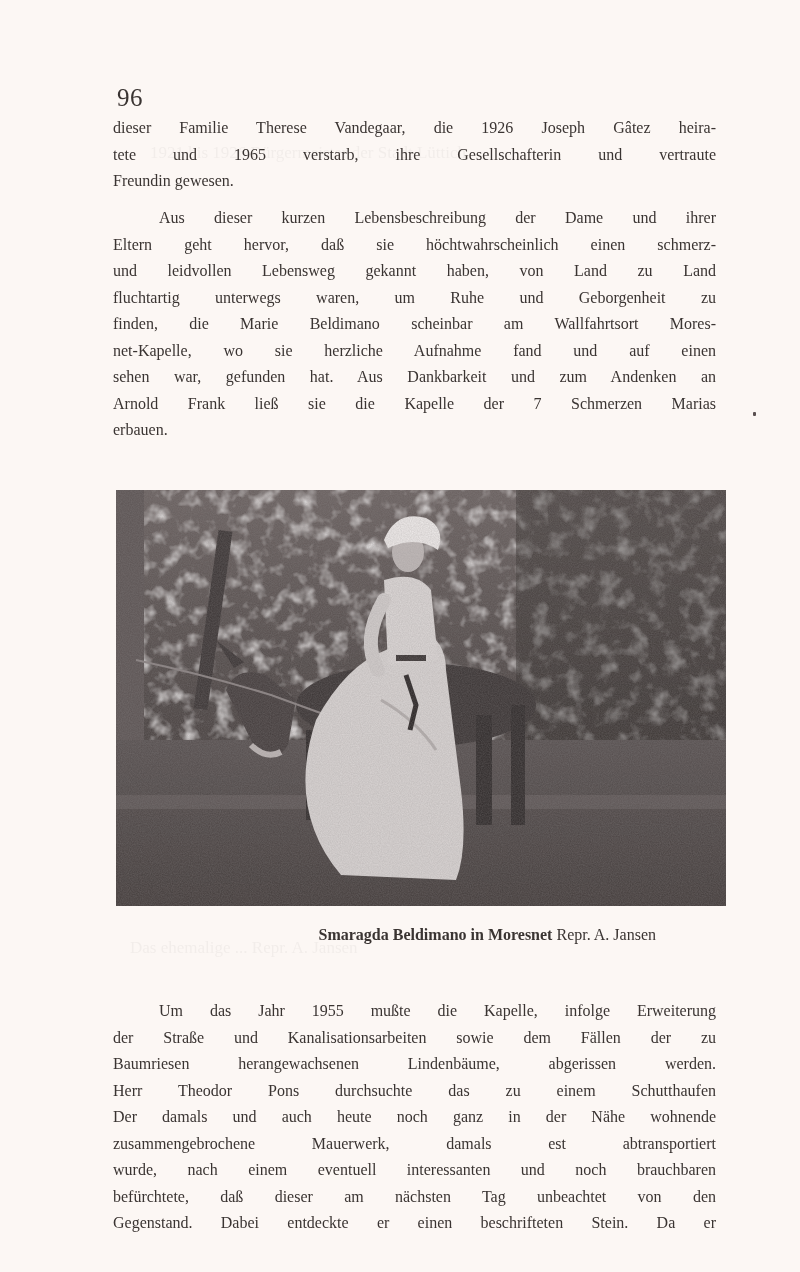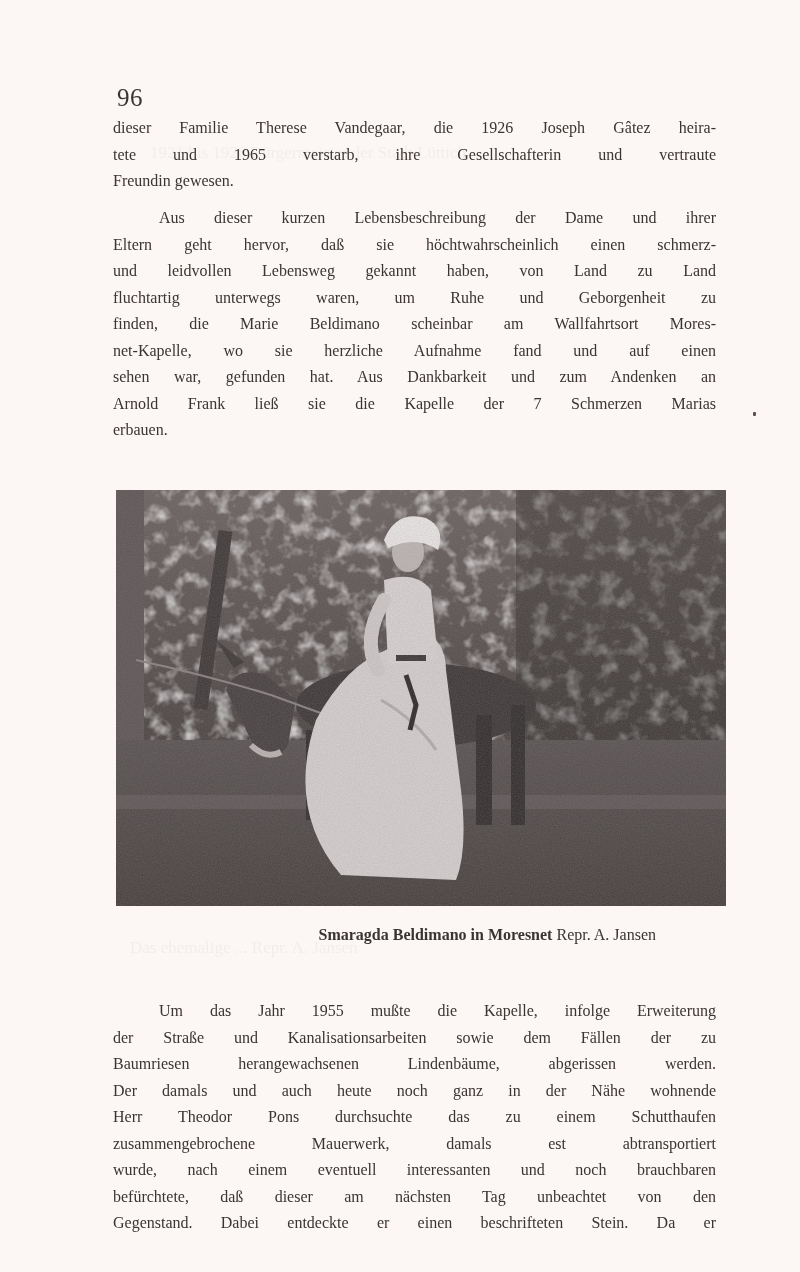--- a/index.html
+++ b/index.html
@@ -143,22 +143,22 @@
 
   <div class="caption">
     <span class="bold">Smaragda Beldimano in Moresnet</span>
     <span>Repr. A. Jansen</span>
   </div>
 
   <div class="text-block" id="para3">
     <span class="line indent">Um das Jahr 1955 mußte die Kapelle, infolge Erweiterung</span>
     <span class="line">der Straße und Kanalisationsarbeiten sowie dem Fällen der zu</span>
     <span class="line">Baumriesen herangewachsenen Lindenbäume, abgerissen werden.</span>
+    <span class="line">Herr Theodor Pons durchsuchte das zu einem Schutthaufen</span>
     <span class="line">Der damals und auch heute noch ganz in der Nähe wohnende</span>
-    <span class="line">Herr Theodor Pons durchsuchte das zu einem Schutthaufen</span>
     <span class="line">zusammengebrochene Mauerwerk, damals est abtransportiert</span>
     <span class="line">wurde, nach einem eventuell interessanten und noch brauchbaren</span>
     <span class="line">befürchtete, daß dieser am nächsten Tag unbeachtet von den</span>
     <span class="line">Gegenstand. Dabei entdeckte er einen beschrifteten Stein. Da er</span>
   </div>
 
   <div class="speck" style="left:753px;top:412px;"></div>
 </div>
 
 </body></html>

